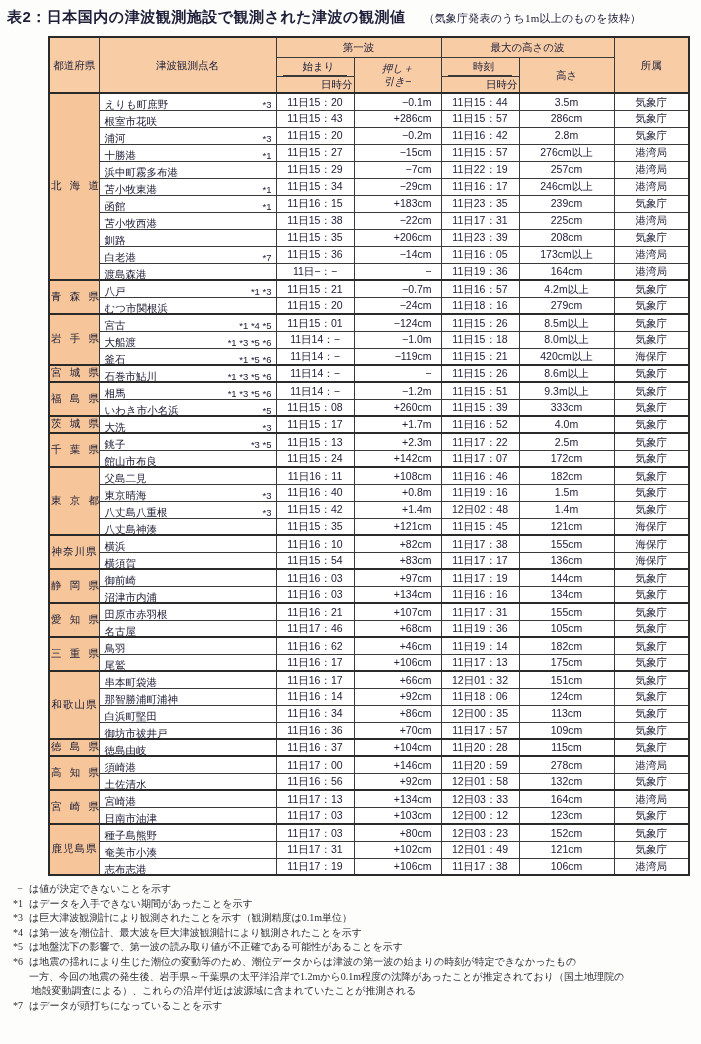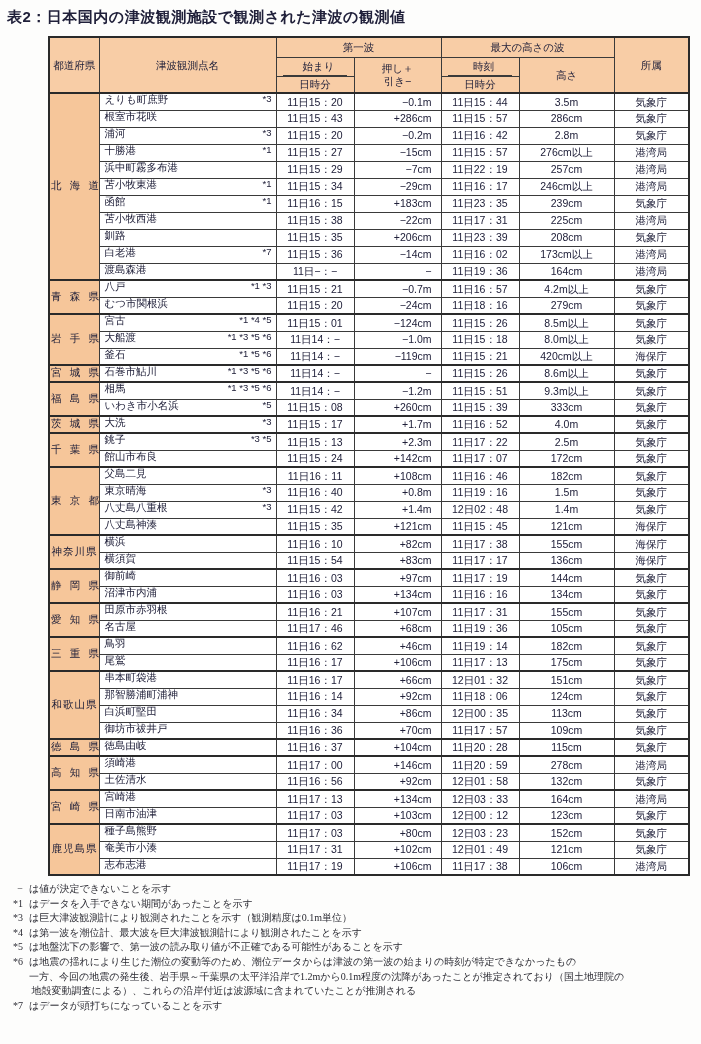--- a/index.html
+++ b/index.html
@@ -13,48 +13,49 @@
   .page{width:701px;min-height:1044px;background:#fdfdfc;padding:8px 0 6px 0;}
   .title-row{display:flex;align-items:baseline;gap:18px;padding-left:7px;white-space:nowrap;}
   .doc-title{font:bold 15px "Liberation Sans","DejaVu Sans",sans-serif;margin:0;letter-spacing:0.5px;}
   .doc-title-note{font:11px "Liberation Serif","DejaVu Serif",serif;letter-spacing:0.2px;}
   table.obs{border-collapse:collapse;table-layout:fixed;width:640px;margin:9px 0 0 48px;
     font:10.5px/1 "Liberation Sans","DejaVu Sans",sans-serif;border:2px solid var(--border);}
   table.obs th,table.obs td{border:1px solid #3a3a3a;overflow:hidden;white-space:nowrap;}
   table.obs thead th{background:var(--peach);font-weight:normal;text-align:center;}
   thead tr.h1 th{height:20px;}
   thead tr.h2 th{height:19px;}
-  thead tr.h3 th{height:17px;}
+  thead tr.h3 th{height:17px;text-align:right;}
   th.inset-underline{border-bottom:none;position:relative;padding-left:8px;}
   th.inset-underline::after{content:"";position:absolute;left:9%;right:9%;bottom:0;border-bottom:1px solid #3a3a3a;}
   th.no-top{border-top:none;}
-  th.two-line div{line-height:13px;}
+  th.two-line div{line-height:13px;font-style:italic;}
   tbody td{height:17px;background:#fff;}
   tbody td.pref{background:var(--peach2);text-align:right;vertical-align:middle;letter-spacing:1px;font-family:Liberation Mono, monospace;}
   tbody tr.group-start td{border-top:2px solid var(--border);}
   td.station{padding:0;}
-  td.station .cellflex{display:flex;justify-content:space-between;align-items:flex-start;height:100%;}
+  td.station .cellflex{display:flex;justify-content:space-between;align-items:flex-end;height:100%;}
   .sname{padding-left:5px;}
   .smarks{padding-right:4px;font-size:9.5px;}
   td.c{text-align:center;}
   td.r{text-align:right;padding-right:9px;}
   .footnotes{margin:6px 6px 0 7px;font:10px/14.6px "Liberation Serif","DejaVu Serif",serif;color:#2b2b33;}
   .fn-intro{white-space:normal;}
   .fn-list{margin-top:1px;}
   .fn-item{display:flex;}
   .fn-mark{width:22px;min-width:22px;text-align:right;padding-right:6px;}
   .fn-text{flex:1;white-space:pre-wrap;}
 </style>
 </head>
 <body>
 
 <div class="page">
 
   <div class="title-row">
     <h1 class="doc-title">表2：日本国内の津波観測施設で観測された津波の観測値</h1>
+    <span class="doc-title-note">（気象庁発表のうち1m以上のものを抜粋）</span>
   </div>
 
   <table class="obs">
     <colgroup>
       <col style="width:50px">
         <col style="width:177px">
         <col style="width:78px">
       <col style="width:87px">
         <col style="width:78px">
         <col style="width:95px">
@@ -203,21 +204,21 @@
         </tr>
         <tr>
           <td class="station">
             <div class="cellflex">
               <span class="sname">白老港</span>
               <span class="smarks">*7</span>
             </div>
           </td>
           <td class="c">11日15：36</td>
           <td class="r">−14cm</td>
-          <td class="c">11日16：02</td>
+          <td class="c">11日16：05</td>
           <td class="c">173cm以上</td>
           <td class="c">港湾局</td>
         </tr>
         <tr>
           <td class="station">
             <div class="cellflex">
               <span class="sname">渡島森港</span>
               <span class="smarks"></span>
             </div>
           </td>

